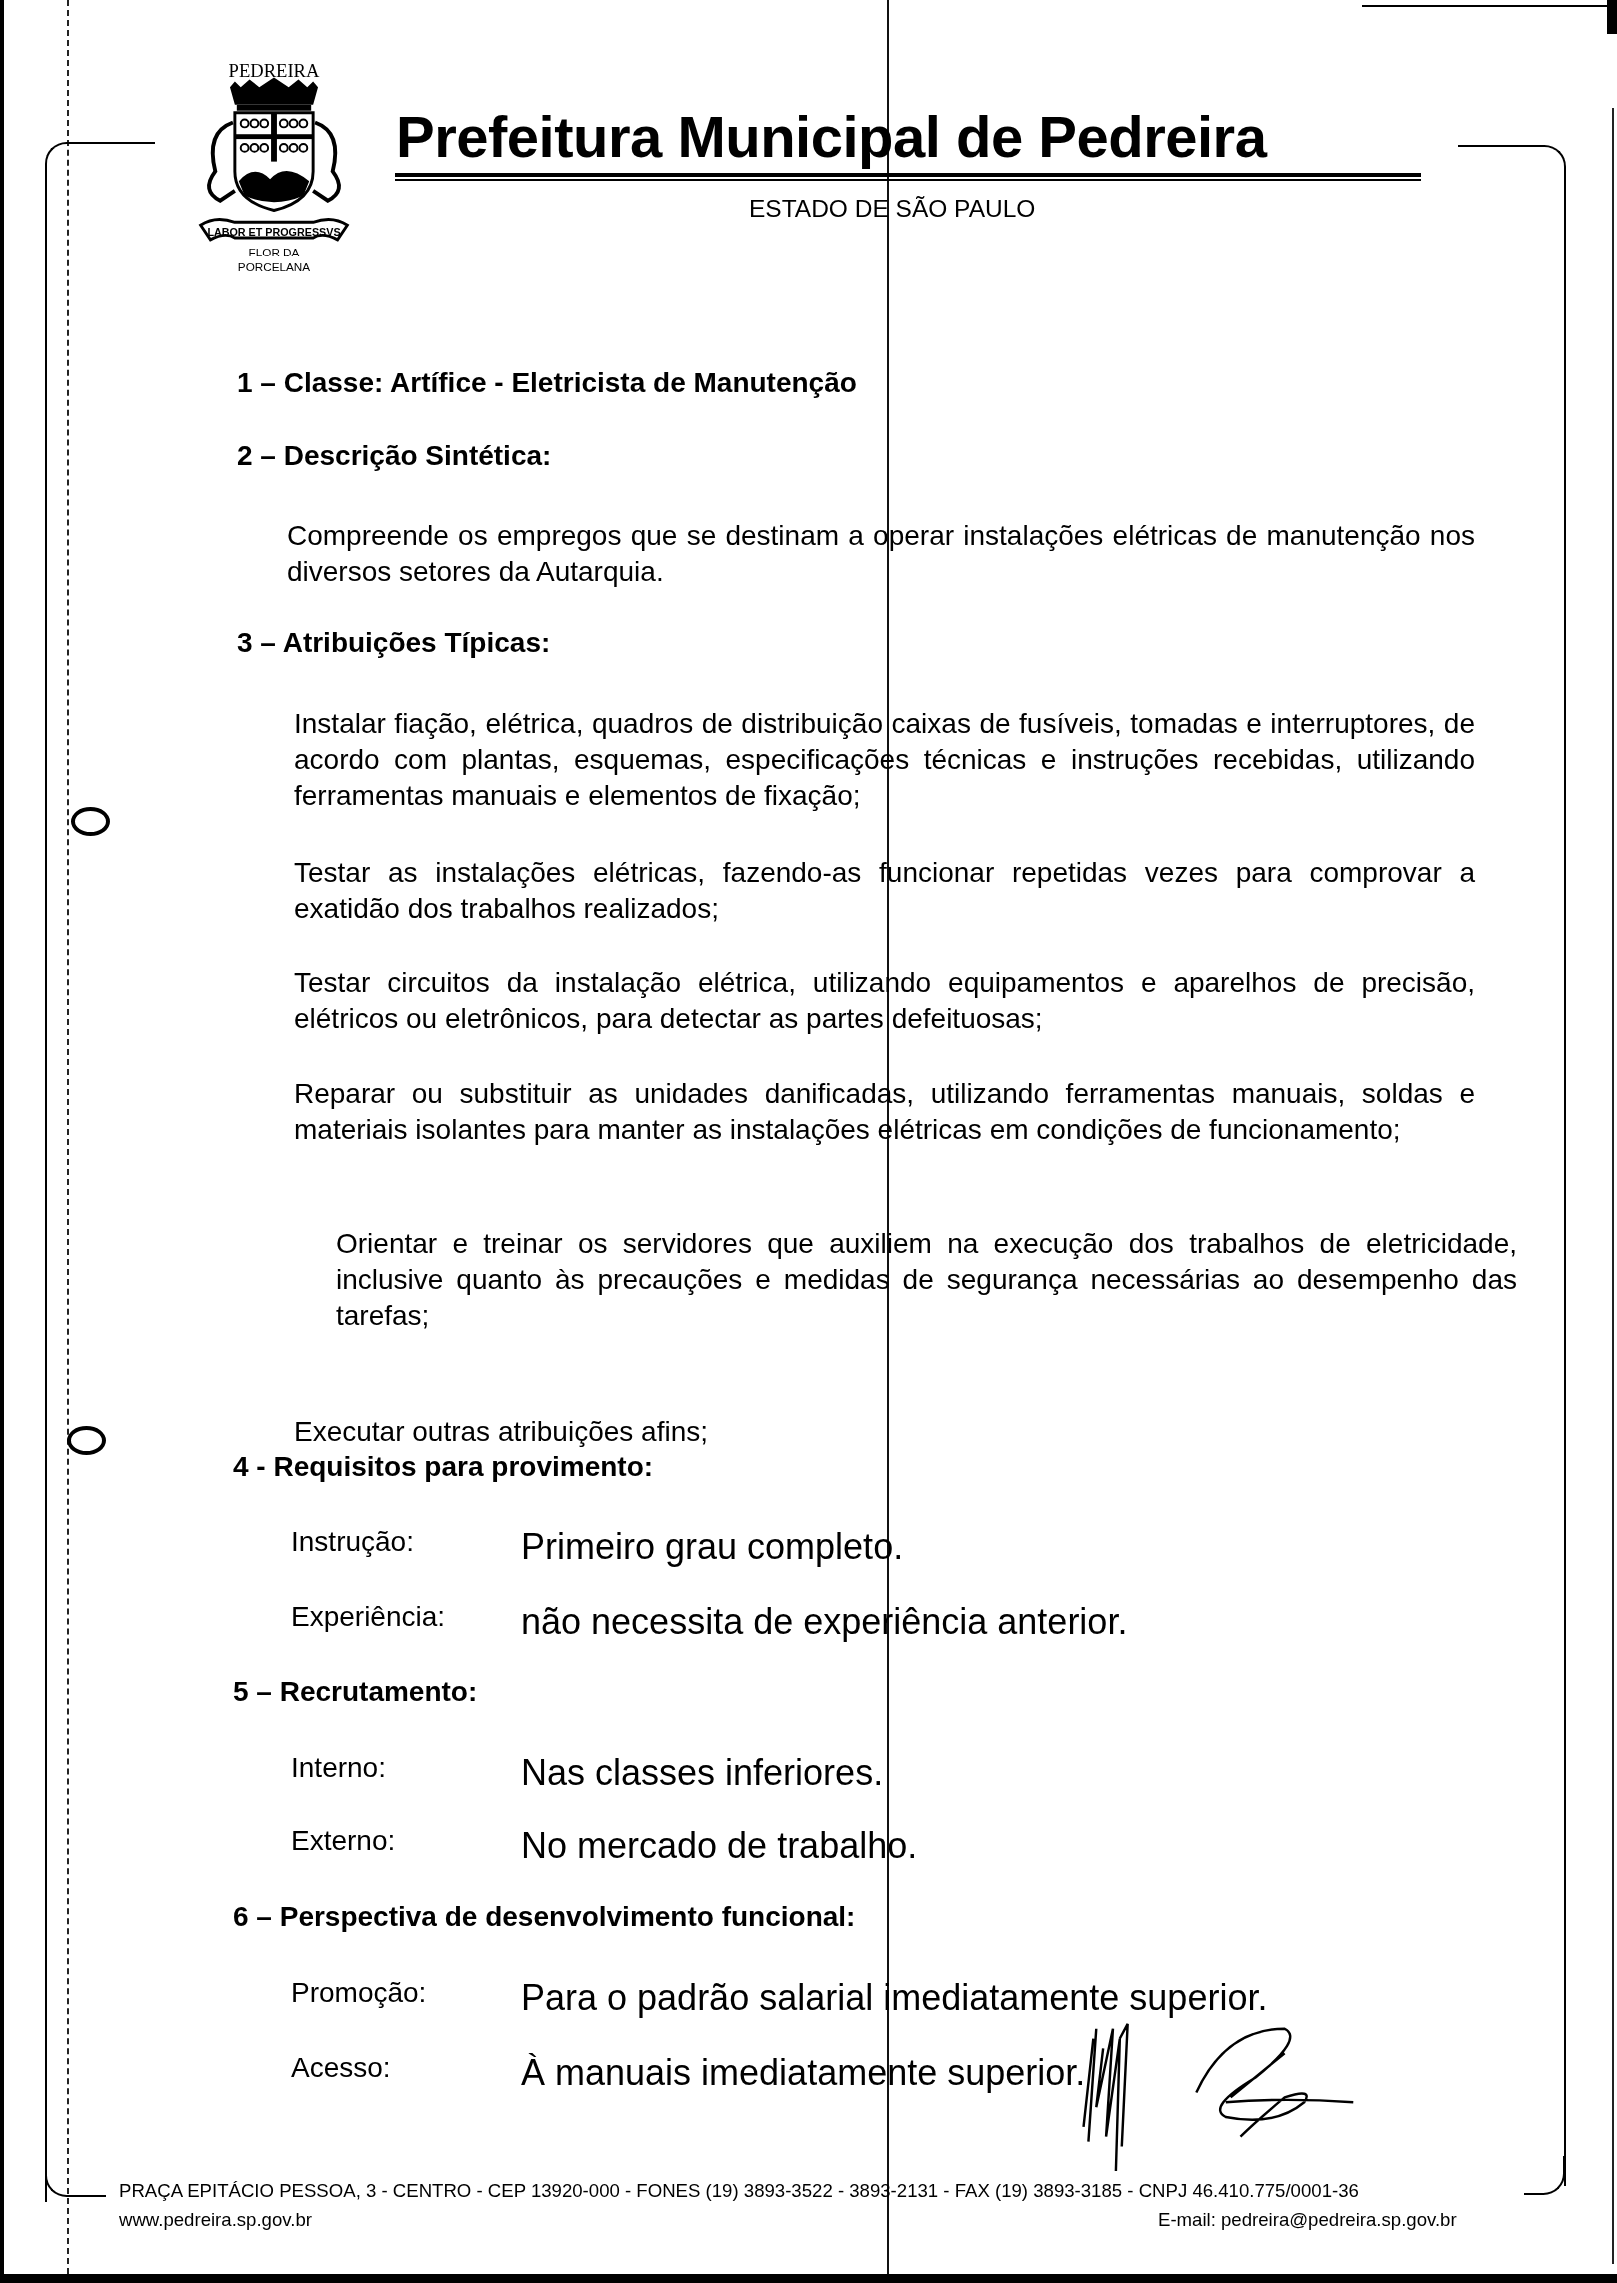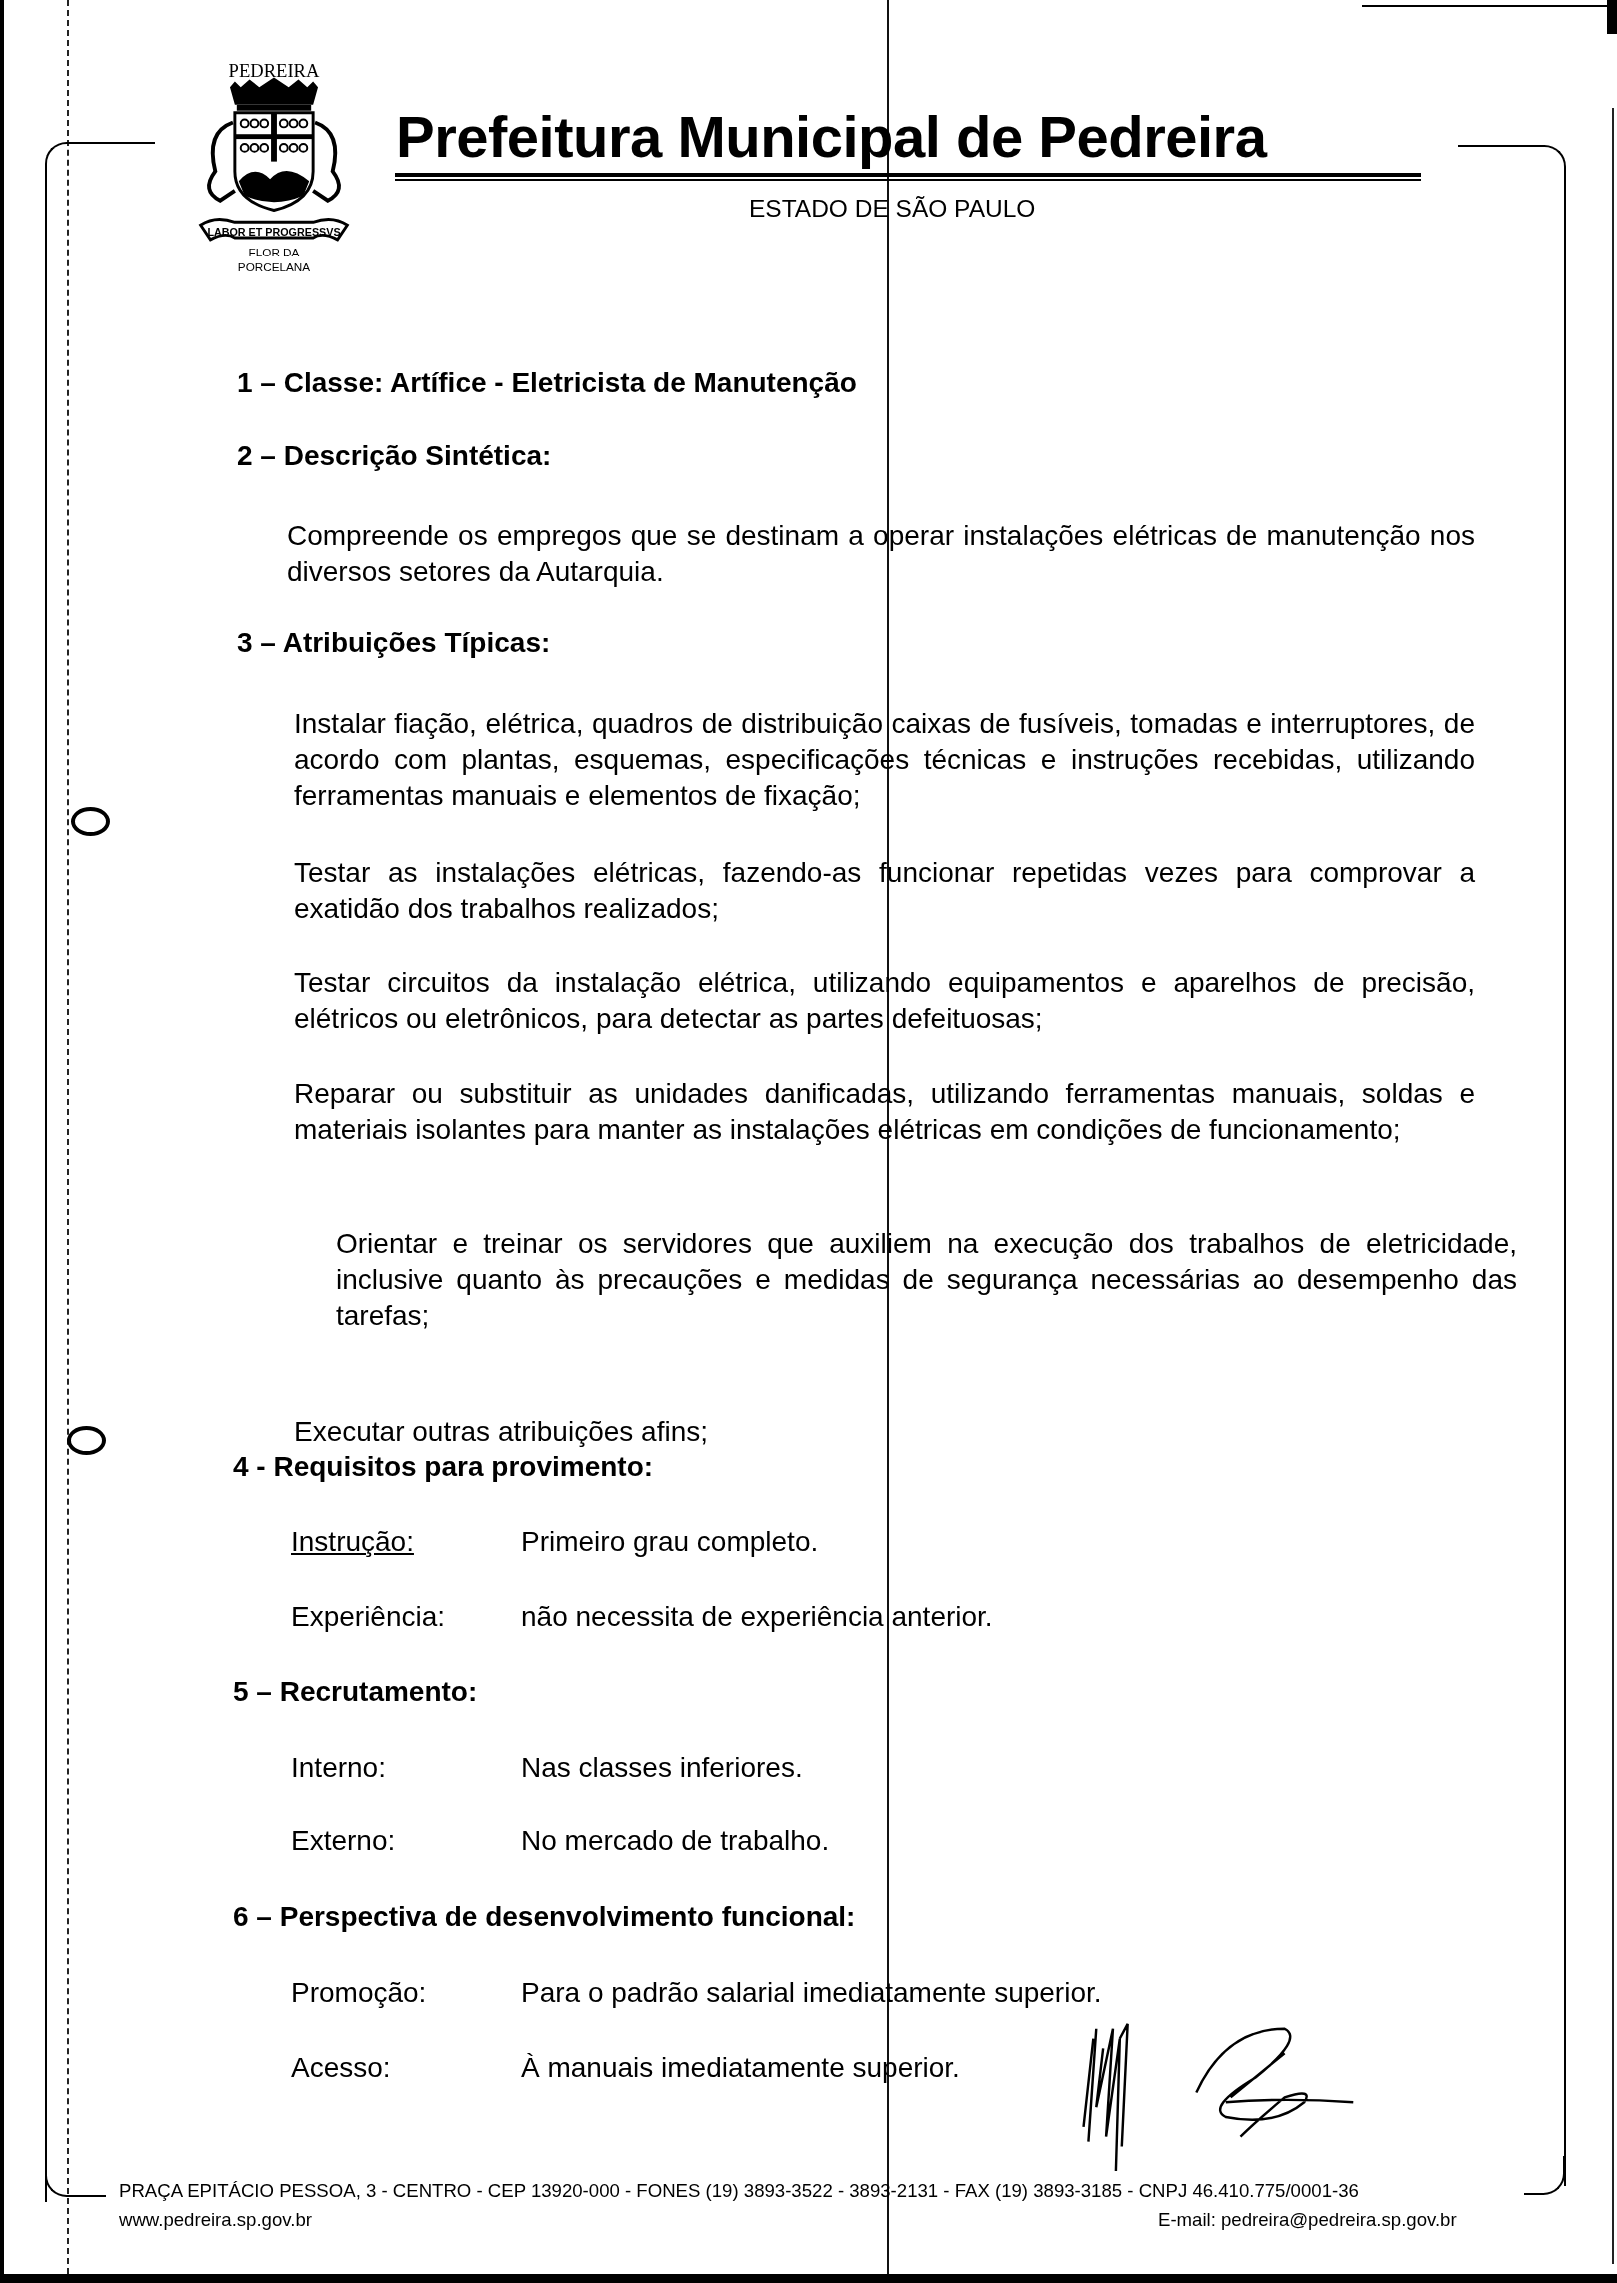--- a/index.html
+++ b/index.html
@@ -33,21 +33,21 @@
   .title { left: 396px; top: 108px; font-size: 58px; font-weight: bold; letter-spacing: -0.5px;
            white-space: nowrap; line-height: 1; }
   .title-rule1 { left: 395px; top: 173px; width: 1026px; height: 3.9px; background: #000; }
   .title-rule2 { left: 395px; top: 179px; width: 1026px; height: 2px; background: #000; }
   .subtitle { left: 749px; top: 195px; font-size: 24.5px; white-space: nowrap; }
 
   
   .heading { font-size: 28px; font-weight: bold; white-space: nowrap; }
   .para { font-size: 28px; line-height: 36px; text-align: justify; text-align-last: left; }
   .kv-label { font-size: 28px; white-space: nowrap; }
-  .kv-value { font-size: 28px; white-space: nowrap; }
+  .kv-value { font-size: 36px; white-space: nowrap; }
 
   
   .foot { font-size: 18.6px; white-space: nowrap; }
 
   
   .punch { width: 39px; height: 29px; border-radius: 50%; border: 4.9px solid #000; box-sizing: border-box; }
   .signature { left: 1059px; top: 2009px; width: 412px; height: 167px; }
 </style>
 </head>
 <body>
@@ -112,21 +112,21 @@
 
 <div class="abs heading" style="left:237px; top:627px;">3 – Atribuições Típicas:</div>
 <div class="abs para" style="left:294px; top:706px; width:1181px;">Instalar fiação, elétrica, quadros de distribuição caixas de fusíveis, tomadas e interruptores, de acordo com plantas, esquemas, especificações técnicas e instruções recebidas, utilizando ferramentas manuais e elementos de fixação;</div>
 <div class="abs para" style="left:294px; top:855px; width:1181px;">Testar as instalações elétricas, fazendo-as funcionar repetidas vezes para comprovar a exatidão dos trabalhos realizados;</div>
 <div class="abs para" style="left:294px; top:965px; width:1181px;">Testar circuitos da instalação elétrica, utilizando equipamentos e aparelhos de precisão, elétricos ou eletrônicos, para detectar as partes defeituosas;</div>
 <div class="abs para" style="left:294px; top:1076px; width:1181px;">Reparar ou substituir as unidades danificadas, utilizando ferramentas manuais, soldas e materiais isolantes para manter as instalações elétricas em condições de funcionamento;</div>
 <div class="abs para" style="left:294px; top:1226px; width:1181px;margin-left:42px;">Orientar e treinar os servidores que auxiliem na execução dos trabalhos de eletricidade, inclusive quanto às precauções e medidas de segurança necessárias ao desempenho das tarefas;</div>
 <div class="abs para" style="left:294px; top:1374px; width:1181px;margin-top:40px;">Executar outras atribuições afins;</div>
 
 <div class="abs heading" style="left:233px; top:1451px;text-align:right;">4 -  Requisitos para provimento:</div>
-<div class="abs kv-label" style="left:291px; top:1526px;text-decoration:underline;">Instrução:</div>
+<div class="abs kv-label" style="left:291px; top:1526px;">Instrução:</div>
 <div class="abs kv-value" style="left:521px; top:1526px;">Primeiro grau completo.</div>
 <div class="abs kv-label" style="left:291px; top:1601px;">Experiência:</div>
 <div class="abs kv-value" style="left:521px; top:1601px;">não necessita de experiência anterior.</div>
 
 <div class="abs heading" style="left:233px; top:1676px;">5 – Recrutamento:</div>
 <div class="abs kv-label" style="left:291px; top:1752px;">Interno:</div>
 <div class="abs kv-value" style="left:521px; top:1752px;">Nas classes inferiores.</div>
 <div class="abs kv-label" style="left:291px; top:1825px;text-align:right;">Externo:</div>
 <div class="abs kv-value" style="left:521px; top:1825px;">No mercado de trabalho.</div>
 

